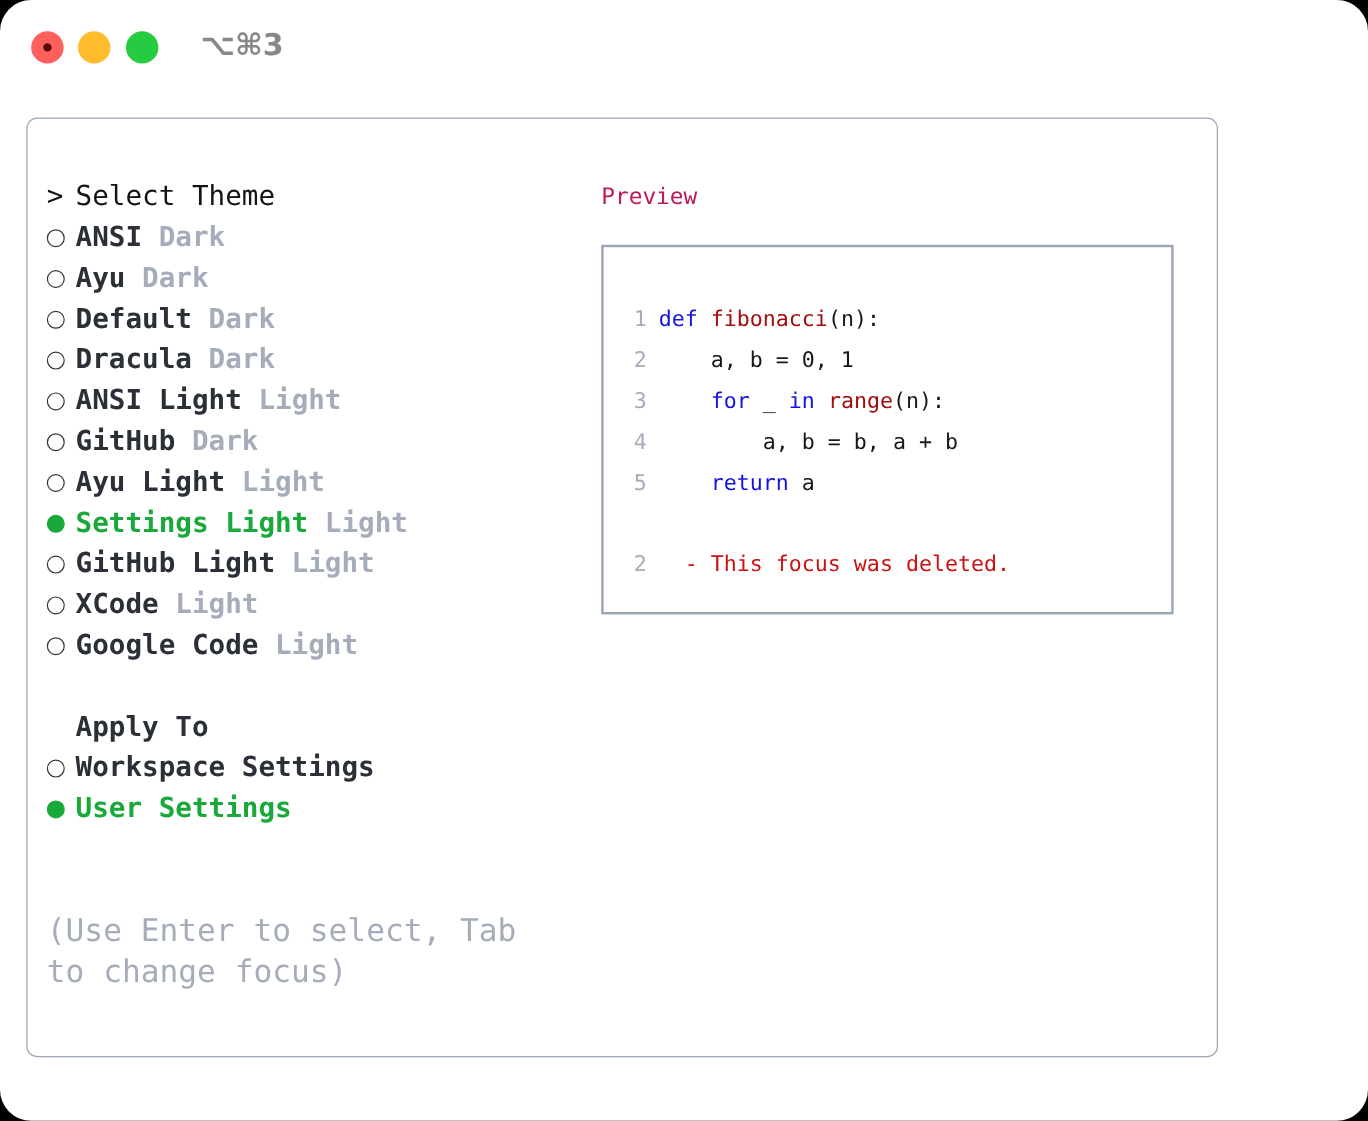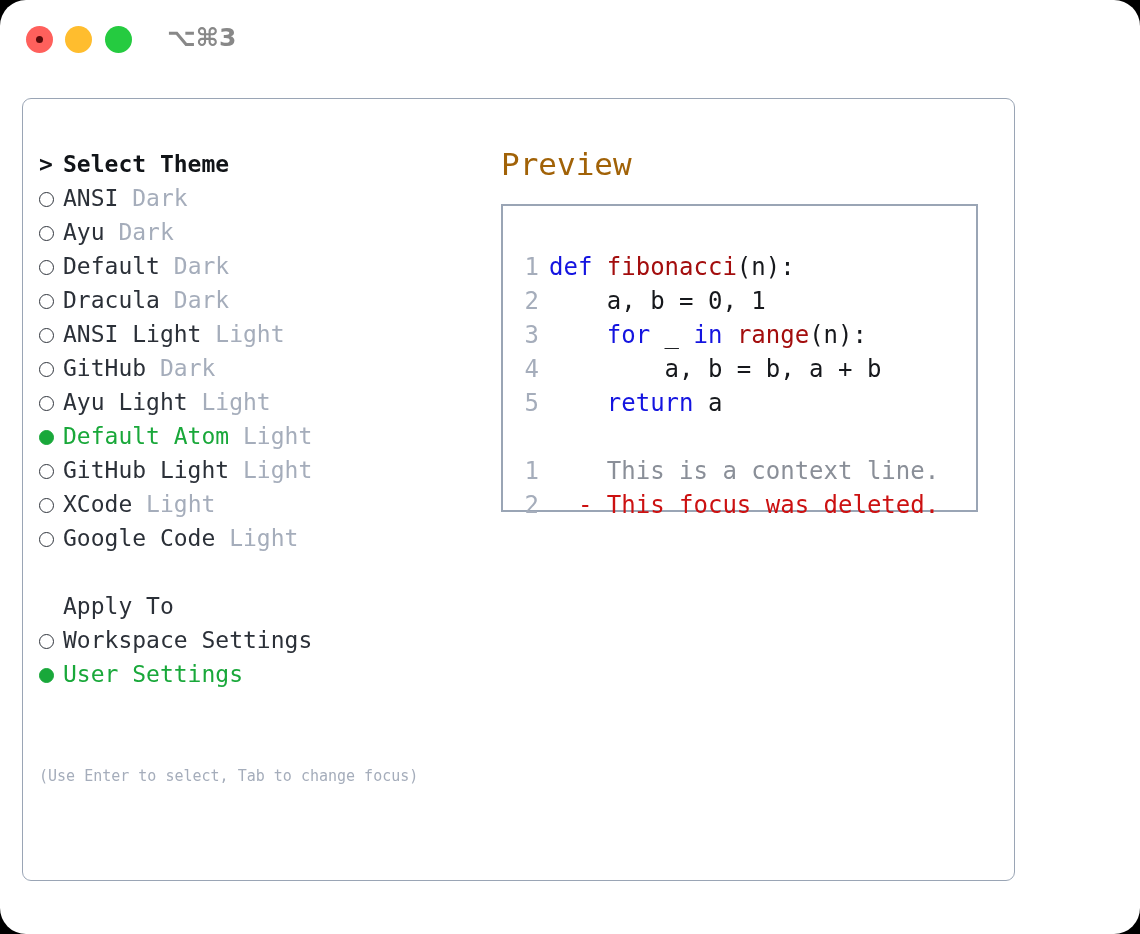--- a/index.html
+++ b/index.html
@@ -79,23 +79,24 @@
     left: 16px;
     top: 48px;
     width: 450px;
   }
   .row {
     height: 34px;
     line-height: 34px;
     font-size: 23px;
     white-space: nowrap;
     color: #2b3038;
+    font-weight: bold;
   }
   .head-row {
-    font-weight: bold;
+    font-weight: normal;
     color: #111418;
   }
   .caret {
     display: inline-block;
     width: 24px;
   }
   .radio {
     display: inline-block;
     width: 24px;
     position: relative;
@@ -119,35 +120,35 @@
   .row.selected .name { color: #19a83a; }
   .name { color: #2b3038; }
   .variant { color: #a5adbb; }
   .spacer-row { height: 34px; }
 
   #hint {
     position: absolute;
     left: 16px;
     top: 660px;
     width: 420px;
-    font-size: 15px;
+    font-size: 26px;
     line-height: 34px;
     color: #a5adbb;
   }
 
   
   #right-col {
     position: absolute;
     left: 478px;
     top: 48px;
   }
   #preview-title {
-    font-size: 31px;
-    line-height: 34px;
-    color: #a16207;
+    font-size: 19px;
+    line-height: 34px;
+    color: #be185d;
   }
   #preview-box {
     position: absolute;
     left: 0;
     top: 57px;
     width: 477px;
     height: 308px;
     border: 2px solid #9aa5b5;
     box-sizing: border-box;
     background: #ffffff;
@@ -155,21 +156,21 @@
   #code-area {
     position: absolute;
     left: 14px;
     top: 44px;
     font-size: 23px;
   }
   .code-line {
     height: 34px;
     line-height: 34px;
     white-space: pre;
-    font-size: 24px;
+    font-size: 18px;
   }
   .lineno {
     display: inline-block;
     width: 22px;
     text-align: right;
     color: #a5adbb;
     margin-right: 10px;
   }
   .kw   { color: #1414e0; }
   .fn   { color: #a30d0d; }
@@ -200,21 +201,21 @@
         <span class="caret">&gt;</span><span>Select Theme</span>
       </div>
       <div id="theme-list">
           <div class="row"><span class="radio"><span class="glyph"></span></span><span class="name">ANSI </span><span class="variant">Dark</span></div>
           <div class="row"><span class="radio"><span class="glyph"></span></span><span class="name">Ayu </span><span class="variant">Dark</span></div>
           <div class="row"><span class="radio"><span class="glyph"></span></span><span class="name">Default </span><span class="variant">Dark</span></div>
           <div class="row"><span class="radio"><span class="glyph"></span></span><span class="name">Dracula </span><span class="variant">Dark</span></div>
           <div class="row"><span class="radio"><span class="glyph"></span></span><span class="name">ANSI Light </span><span class="variant">Light</span></div>
           <div class="row"><span class="radio"><span class="glyph"></span></span><span class="name">GitHub </span><span class="variant">Dark</span></div>
           <div class="row"><span class="radio"><span class="glyph"></span></span><span class="name">Ayu Light </span><span class="variant">Light</span></div>
-          <div class="row selected"><span class="radio"><span class="glyph"></span></span><span class="name">Default Atom </span><span class="variant">Light</span></div>
+          <div class="row selected"><span class="radio"><span class="glyph"></span></span><span class="name">Settings Light </span><span class="variant">Light</span></div>
           <div class="row"><span class="radio"><span class="glyph"></span></span><span class="name">GitHub Light </span><span class="variant">Light</span></div>
           <div class="row"><span class="radio"><span class="glyph"></span></span><span class="name">XCode </span><span class="variant">Light</span></div>
           <div class="row"><span class="radio"><span class="glyph"></span></span><span class="name">Google Code </span><span class="variant">Light</span></div>
         </div>
 
       <div class="spacer-row"></div>
 
       <div class="row">
         <span class="caret"></span><span>Apply To</span>
       </div>
@@ -229,20 +230,19 @@
     <div id="right-col">
       <div id="preview-title">Preview</div>
       <div id="preview-box">
         <div id="code-area">
             <div class="code-line"><span class="lineno">1</span><span class="kw">def </span><span class="fn">fibonacci</span><span class="plain">(n):</span></div>
             <div class="code-line"><span class="lineno">2</span><span class="plain">    a, b = 0, 1</span></div>
             <div class="code-line"><span class="lineno">3</span><span class="plain">    </span><span class="kw">for</span><span class="plain"> _ </span><span class="kw">in</span><span class="plain"> </span><span class="fn">range</span><span class="plain">(n):</span></div>
             <div class="code-line"><span class="lineno">4</span><span class="plain">        a, b = b, a + b</span></div>
             <div class="code-line"><span class="lineno">5</span><span class="plain">    </span><span class="kw">return</span><span class="plain"> a</span></div>
             <div class="gap-line"></div>
-            <div class="code-line"><span class="lineno">1</span><span class="ctx">   </span><span class="ctx"> This is a context line.</span></div>
             <div class="code-line"><span class="lineno">2</span><span class="del">  -</span><span class="del"> This focus was deleted.</span></div>
           </div>
       </div>
     </div>
 
   </div>
 </div>
 
 </body></html>

